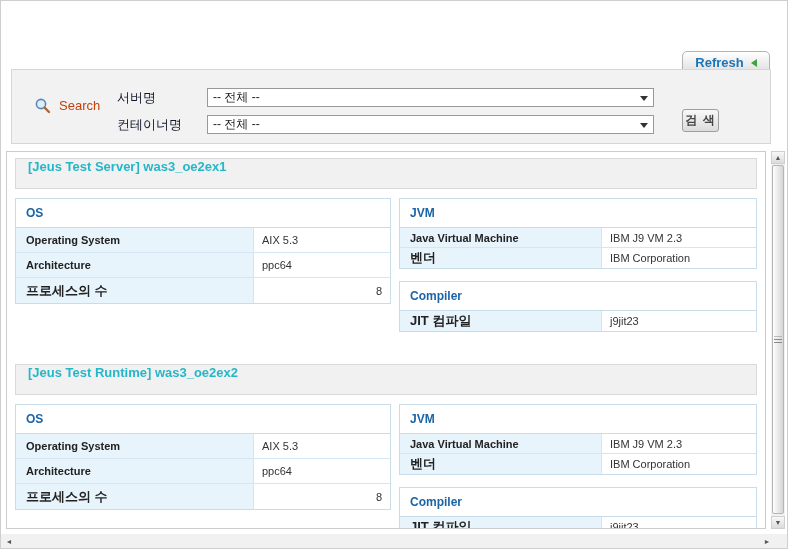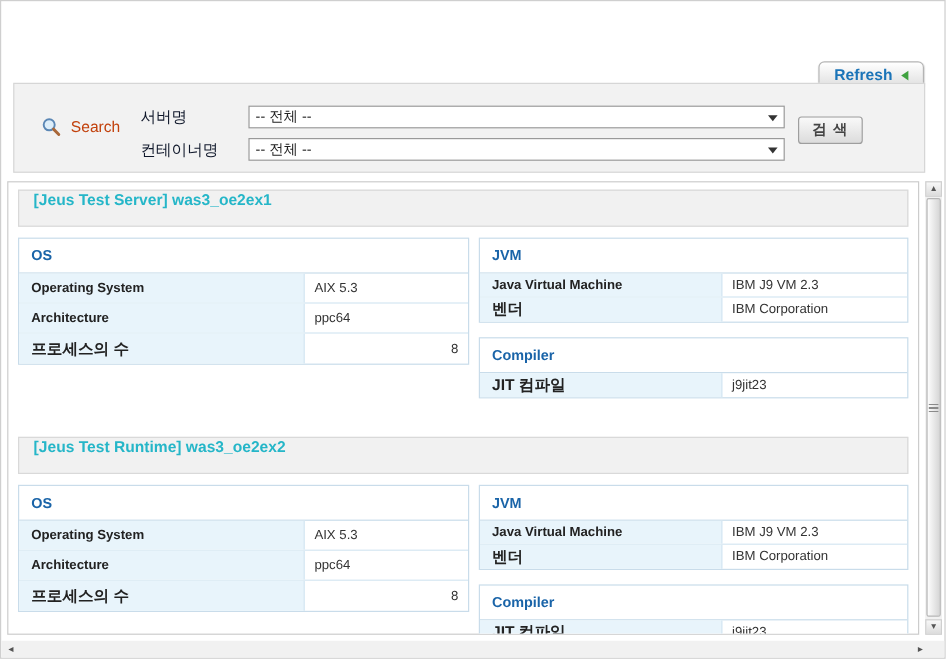--- a/index.html
+++ b/index.html
@@ -19,21 +19,21 @@
   
   .search-panel { position:absolute; top:68px; left:10px; width:760px; height:75px; background:#f2f2f2; border:1px solid #d6d6d6; }
   .search-brand { position:absolute; left:22px; top:27px; display:flex; align-items:center; gap:8px; }
   .search-brand .txt { font-size:13px; color:#c2410c; }
   .fields { position:absolute; left:105px; top:18px; }
   .field-row { display:flex; align-items:center; height:19px; margin-bottom:8px; }
   .field-label { width:90px; font-size:13px; color:#0f172a; }
   .select-box { position:relative; width:447px; height:19px; background:#fff; border:1px solid #999; display:flex; align-items:center; padding:0 28px 0 5px; cursor:pointer; }
   .select-value { font-size:12px; color:#222; }
   .select-caret { position:absolute; right:5px; top:7px; width:0; height:0; border-left:4px solid transparent; border-right:4px solid transparent; border-top:5px solid #333; }
-  .btn-search { position:absolute; right:51px; top:27px; width:54px; height:23px; border:1px solid #9e9e9e; border-radius:3px; background:linear-gradient(#f9f9f9,#dcdcdc); font-size:12px; font-weight:bold; color:#444; letter-spacing:1px; display:flex; align-items:center; justify-content:center; cursor:pointer; }
+  .btn-search { position:absolute; right:51px; top:39px; width:37px; height:23px; border:1px solid #9e9e9e; border-radius:3px; background:linear-gradient(#f9f9f9,#dcdcdc); font-size:12px; font-weight:bold; color:#444; letter-spacing:1px; display:flex; align-items:center; justify-content:center; cursor:pointer; }
 
   
   .content { position:absolute; top:150px; left:5px; width:760px; height:378px; border:1px solid #ccc; background:#fff; overflow:hidden; }
   .panel { margin:6px 8px 0 8px; }
   .panel-header { height:31px; border:1px solid #d9d9d9; background:#f1f1f1; display:flex; align-items:flex-start; padding-left:12px; }
   .panel-title { color:#25b6c8; font-size:13px; font-weight:bold; }
   .panel-body { display:flex; gap:8px; margin-top:9px; margin-bottom:32px; }
   .col-left { width:376px; }
   .col-right { flex:1; }
 

